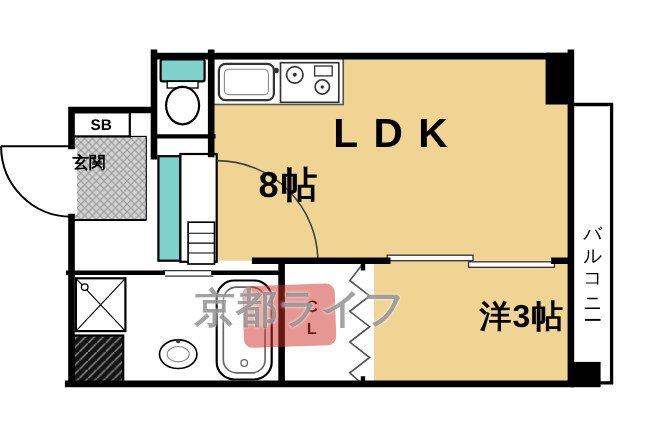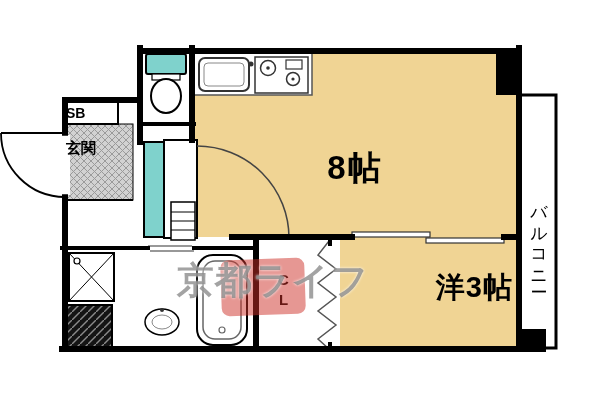--- a/index.html
+++ b/index.html
@@ -5,28 +5,28 @@
   html,body{margin:0;padding:0;background:#fff;}
   .stage{
     position:relative;width:600px;height:400px;background:#ffffff;
     font-family:"Liberation Sans","DejaVu Sans",sans-serif;overflow:hidden;
   }
   .stage svg{position:absolute;left:0;top:0;}
   .label{position:absolute;color:#000;}
   .lbl-ldk{left:235px;top:101px;width:240px;font-size:37px;font-weight:600;
     letter-spacing:14px;text-indent:14px;text-align:center;}
   .lbl-ldk-size{left:235px;top:146px;width:240px;font-size:33px;font-weight:600;
-    letter-spacing:2px;text-align:center;}
+    letter-spacing:2px;text-align:left;}
   .lbl-western{left:338px;top:268px;width:175px;font-size:29px;font-weight:600;
     text-align:right;letter-spacing:1px;}
   .lbl-balcony{left:522px;top:118px;width:34px;height:242px;font-size:17px;font-weight:500;
     writing-mode:vertical-rl;letter-spacing:3px;display:flex;align-items:center;justify-content:center;}
   .lbl-genkan{left:66px;top:139px;width:66px;font-size:15px;font-weight:700;text-align:left;}
   .lbl-sb{left:66px;top:102px;width:52px;height:22px;font-size:14px;font-weight:700;
-    text-align:left;line-height:22px;}
+    text-align:center;line-height:22px;}
   .lbl-cl{left:262px;top:252px;width:30px;height:78px;font-size:15px;font-weight:700;
     writing-mode:vertical-rl;text-orientation:upright;letter-spacing:3px;
     display:flex;justify-content:center;}
   .wm-red{position:absolute;left:221px;top:259px;width:84px;height:56px;
     background:rgba(206,48,40,0.5);border-radius:8px;transform:rotate(-2deg);}
   .lbl-watermark{left:126px;top:256px;width:294px;font-size:37px;font-weight:700;
     color:rgba(128,128,128,0.72);text-align:center;letter-spacing:1px;
     text-shadow:0 0 3px rgba(255,255,255,0.9);}
 </style>
 </head>
@@ -132,20 +132,21 @@
       <path d="M65 133 L1 133" stroke="#000" stroke-width="1.8"></path>
       <path d="M1 133 A64 64 0 0 0 65 197" fill="none" stroke="#000" stroke-width="1.8"></path>
     </g>
 
     <path d="M556 95 V348 M519 95 H556 M519 348 H556" fill="none" stroke="#000" stroke-width="3" stroke-linecap="square"></path>
 
     <rect x="496" y="48" width="24" height="47" fill="#000"></rect>
     <rect x="519" y="329" width="27" height="23" fill="#000"></rect>
   </svg>
 
+  <div class="label lbl-ldk">LDK</div>
   <div class="label lbl-ldk-size">8帖</div>
   <div class="label lbl-western">洋3帖</div>
   <div class="label lbl-balcony">バルコニー</div>
   <div class="label lbl-genkan">玄関</div>
   <div class="label lbl-sb">SB</div>
   <div class="label lbl-cl">CL</div>
 
   <div class="wm-red"></div>
   <div class="label lbl-watermark">京都ライフ</div>
 

